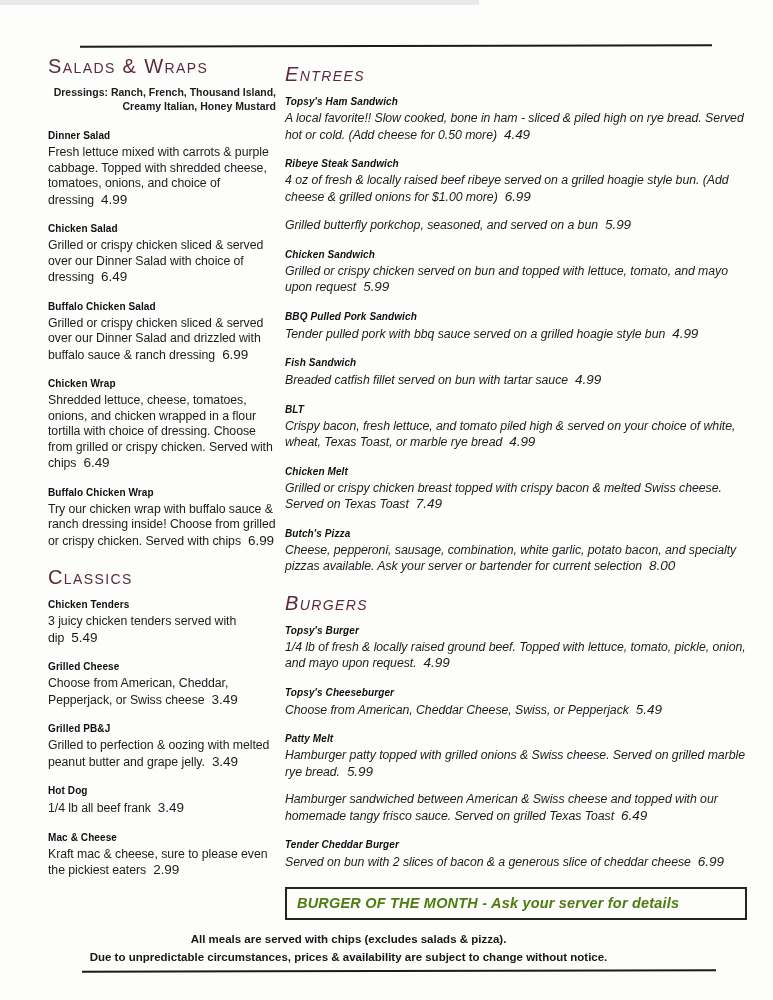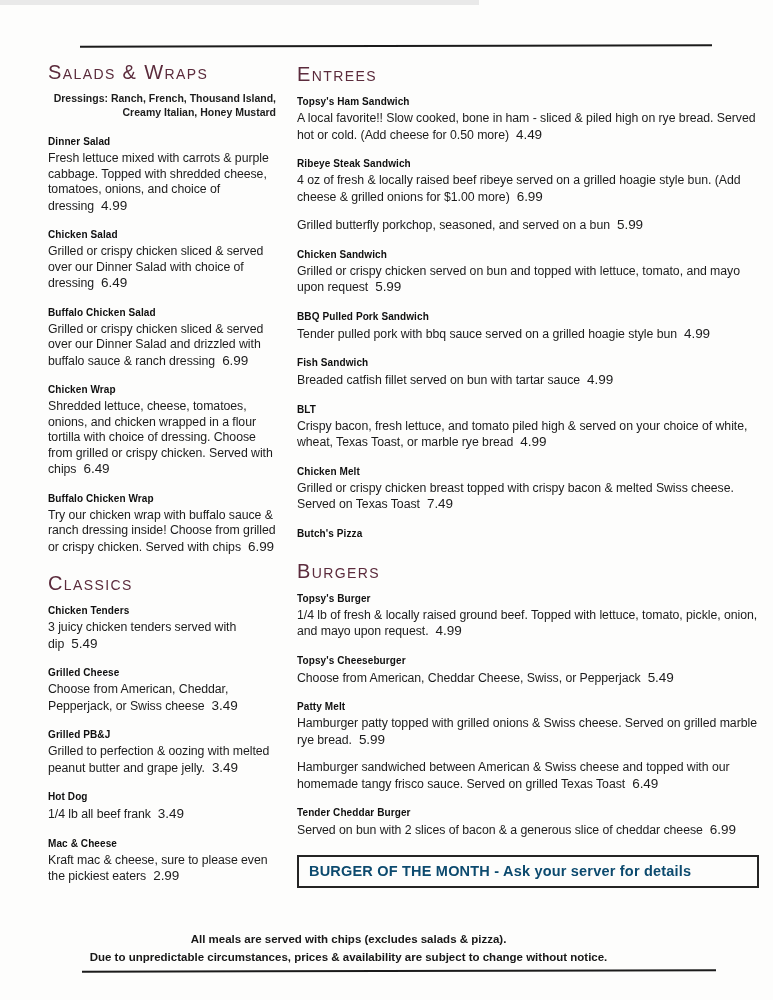--- a/index.html
+++ b/index.html
@@ -8,23 +8,23 @@
     background:#fdfdfc;
     font-family:"Liberation Sans", sans-serif;
     color:#1c1c1c;
     -webkit-font-smoothing:antialiased;
   }
   .scan-edge{position:absolute;top:0;left:0;width:62%;height:5px;background:#d9d9d9;opacity:.55;}
   .rule{position:absolute;height:2px;background:#1b1b1b;}
   .rule.top{left:80px;top:45px;width:632px;transform:rotate(-0.15deg);}
   .rule.bottom{left:82px;top:970px;width:634px;transform:rotate(-0.12deg);}
 
-  .col{position:absolute;top:60px;}
+  .col{position:absolute;top:54px;}
   .col-left{left:48px;width:228px;}
-  .col-right{left:297px;width:462px;top:62px;}
+  .col-right{left:285px;width:462px;top:62px;font-style:italic;}
 
   .section{margin:0;}
   .section + .section{margin-top:16px;}
   .section-title{
     font-variant:small-caps;
     font-size:20px;line-height:24px;
     letter-spacing:1.4px;
     color:#5b2b3c;
     margin:0 0 7px 0;
     font-weight:500;
@@ -41,21 +41,21 @@
   .item-desc{
     font-size:12.3px;line-height:15.5px;color:#1c1c1c;
     letter-spacing:-0.05px;margin:0;
   }
   .price{font-size:13.5px;margin-left:7px;white-space:nowrap;}
 
   .botm-box{
     margin-top:16px;
     border:2px solid #242424;
     padding:6px 10px 7px 10px;
-    font-weight:bold;font-size:14.5px;letter-spacing:.2px;color:#0c4a6e;
+    font-weight:bold;font-size:14.5px;letter-spacing:.2px;color:#4d7c0f;
   }
 
   .footer{
     position:absolute;left:0;top:931px;width:697px;
     text-align:center;font-size:11.5px;line-height:17.5px;
     font-weight:bold;color:#171717;
   }
 </style>
 </head>
 <body>
@@ -166,20 +166,21 @@
       <p class="item-desc"><span>Crispy bacon, fresh lettuce, and tomato piled high &amp; served on your choice of white, wheat, Texas Toast, or marble rye bread</span><span class="price">4.99</span></p>
     </div>
 
     <div class="item">
       <p class="item-name">Chicken Melt</p>
       <p class="item-desc"><span>Grilled or crispy chicken breast topped with crispy bacon &amp; melted Swiss cheese. Served on Texas Toast</span><span class="price">7.49</span></p>
     </div>
 
     <div class="item">
       <p class="item-name">Butch's Pizza</p>
+      <p class="item-desc"><span>Cheese, pepperoni, sausage, combination, white garlic, potato bacon, and specialty pizzas available. Ask your server or bartender for current selection</span><span class="price">8.00</span></p>
     </div>
   </div>
 
   <div class="section">
     <h2 class="section-title">Burgers</h2>
 
     <div class="item">
       <p class="item-name">Topsy's Burger</p>
       <p class="item-desc"><span>1/4 lb of fresh &amp; locally raised ground beef. Topped with lettuce, tomato, pickle, onion, and mayo upon request.</span><span class="price">4.99</span></p>
     </div>

